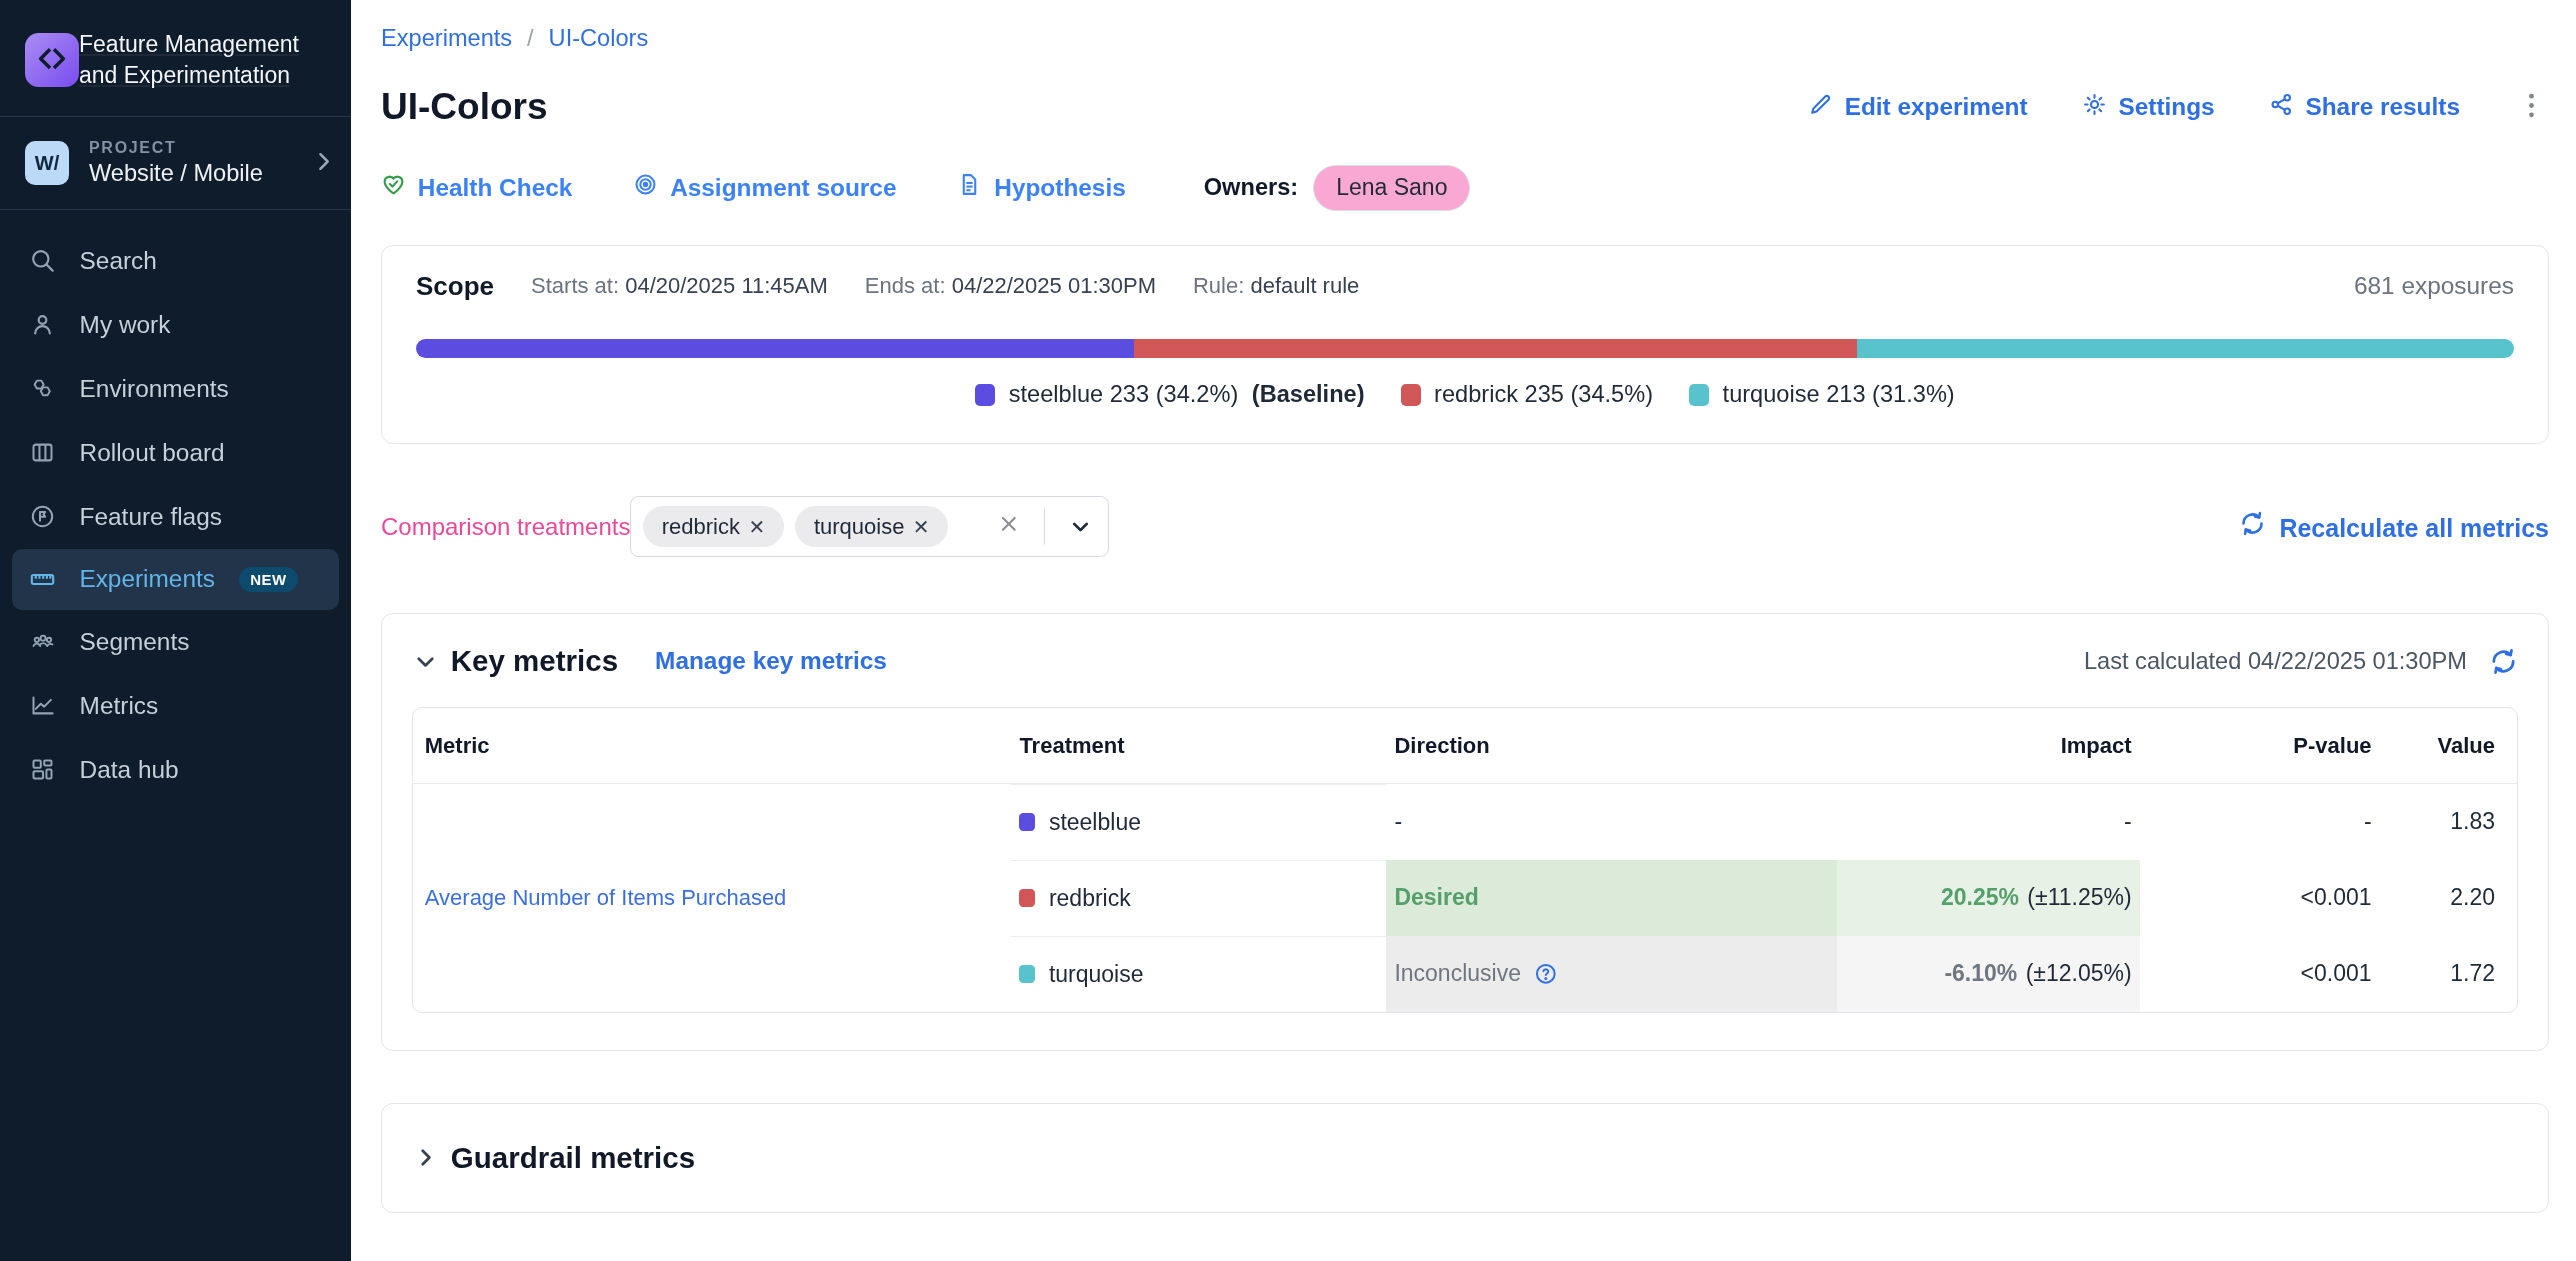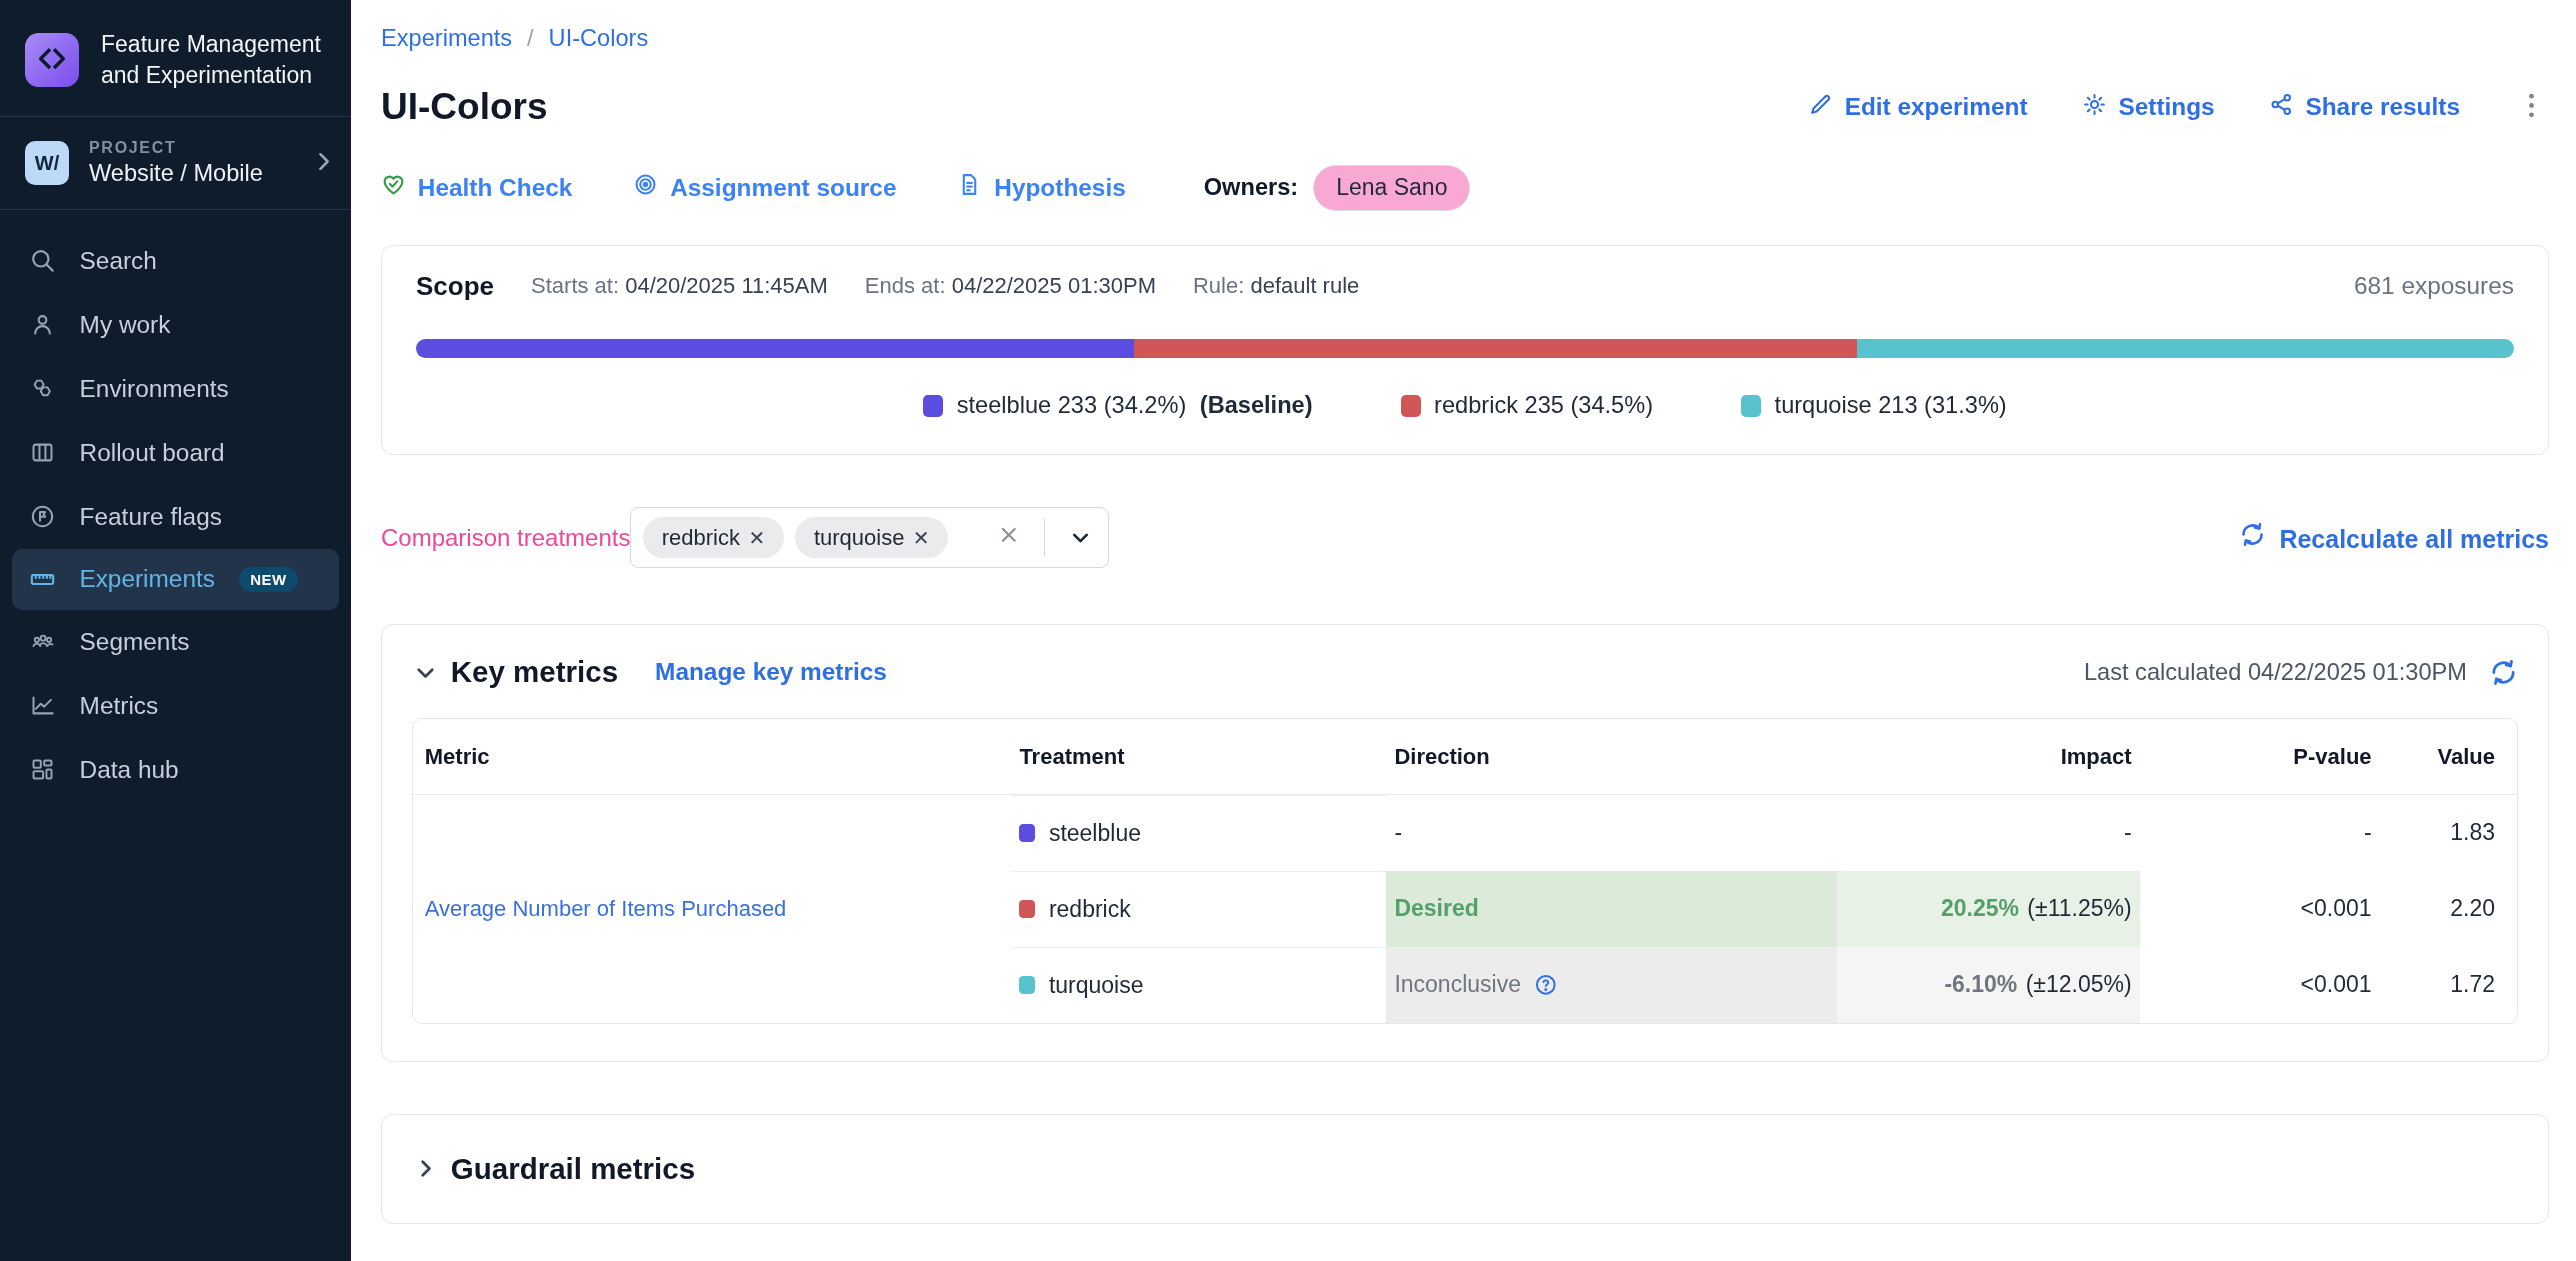--- a/index.html
+++ b/index.html
@@ -2,21 +2,21 @@
 <html style="font-size:13.5px"><head>
 <meta charset="utf-8">
 <style>
   * { margin:0; padding:0; box-sizing:border-box; }
   html,body { width:2576px; height:1261px; overflow:hidden; background:#fff;
     font-family:"Liberation Sans", sans-serif; color:#1f2937; }
   .app { display:flex; width:100%; height:100%; }
 
   
   .sidebar { width:351px; height:100%; background:#0e1c2c; flex-shrink:0; display:flex; flex-direction:column; }
-  .side-head { display:flex; align-items:center; gap:22px; padding:29px 25px 25px 25px; border-bottom:0.8px solid #26374a; }
+  .side-head { display:flex; align-items:center; padding:29px 25px 25px 25px; border-bottom:0.8px solid #26374a;text-decoration:underline; }
   .logo { width:54px; height:54px; border-radius:13.5px; background:linear-gradient(135deg,#a98df5,#7a4cee); display:flex; align-items:center; justify-content:center; flex-shrink:0; }
   .side-title { color:#f3f6fa; font-size:23px; line-height:1.35; font-weight:500; }
   .project-row { display:flex; align-items:center; gap:20px; padding:22px 25px; border-bottom:0.8px solid #26374a; position:relative; }
   .proj-badge { width:44px; height:44px; border-radius:10px; background:#bcd9f8; color:#12263e; font-weight:700; font-size:20px; display:flex; align-items:center; justify-content:center; }
   .proj-label { color:#8291a3; font-size:16px; font-weight:700; letter-spacing:1.7px; }
   .proj-name { color:#eef2f7; font-size:23.6px; margin-top:3.4px; }
   .proj-chev { position:absolute; right:15px; top:50%; transform:translateY(-50%); color:#9aa8b8; }
   .nav { padding:18.5px 0; }
   .nav-item { display:flex; align-items:center; gap:23.6px; height:64px; padding:0 29px; color:#c6d0da; font-size:24.4px; cursor:pointer; }
   .nav-item .nicon { color:#93a3b4; display:flex; }
@@ -43,21 +43,21 @@
 
   .card { border:0.8px solid #e3e6ea; border-radius:11.8px; background:#fff; }
   .scope-card { margin-top:34px; padding:25px 34px 35px 34px; }
   .scope-head { display:flex; align-items:center; }
   .scope-title { font-size:26px; font-weight:700; color:#111827; margin-right:37px; }
   .scope-kv { font-size:22px; color:#6b7280; margin-right:37px; }
   .scope-kv b { color:#374151; font-weight:400; }
   .exposures { margin-left:auto; color:#6b7280; font-size:24.4px; }
   .dist-bar { display:flex; height:19.4px; border-radius:10px; overflow:hidden; margin-top:37px; }
   .dist-seg { height:100%; }
-  .legend { display:flex; justify-content:center; gap:88px; margin-top:34px; align-items:center; }
+  .legend { display:flex; justify-content:center; gap:36px; margin-top:23px; align-items:center; }
   .legend-item { display:flex; align-items:center; gap:13.5px; font-size:23.6px; color:#1f2937; }
   .swatch { width:20px; height:22px; border-radius:5px; flex-shrink:0; }
   .baseline { font-weight:700; }
 
   .compare-row { display:flex; align-items:center; margin-top:52px; }
   .compare-label { color:#ec4899; font-size:24px; }
   .treat-select { display:flex; align-items:center; border:0.8px solid #d5d8dd; border-radius:8.4px; height:61px; padding:0 15px 0 11.8px; gap:11.8px; min-width:447px; }
   .chip { background:#ebebee; border-radius:842px; padding:7.6px 18.5px; font-size:22px; color:#1f2937; display:flex; align-items:center; gap:8.4px; cursor:pointer; }
   .chip .x { font-size:20px; color:#374151; }
   .sel-clear { color:#8a9097; font-size:25px; margin-left:37px; cursor:pointer; }

